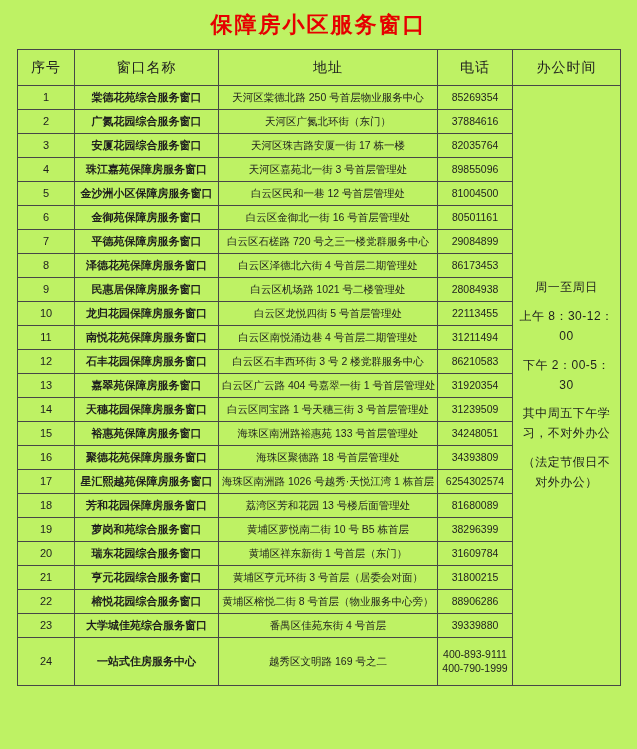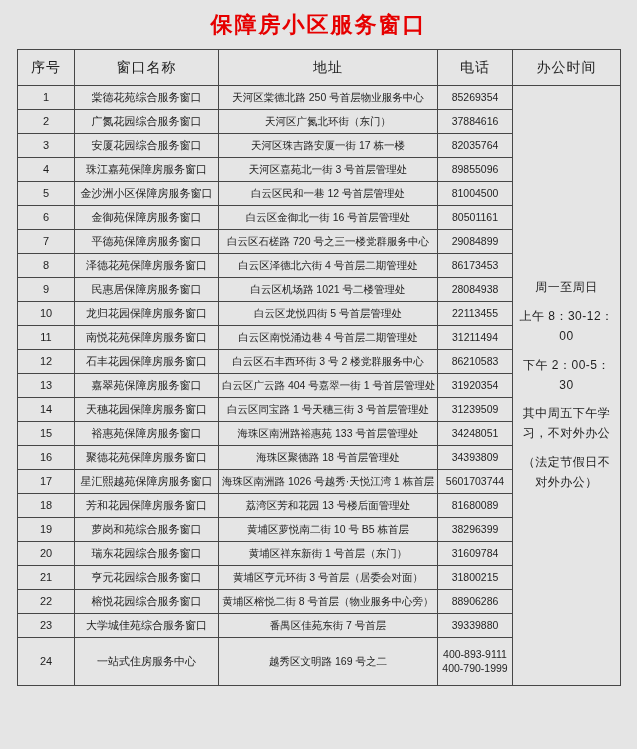--- a/index.html
+++ b/index.html
@@ -6,21 +6,21 @@
     margin: 0;
     padding: 0;
     background: #ffffff;
     font-family: "Liberation Sans", "DejaVu Sans", sans-serif;
   }
   .page {
     width: 637px;
     height: 749px;
     box-sizing: border-box;
     padding: 6px 17px 8px 17px;
-    background: #e5e5e5;
+    background: #bef264;
     overflow: hidden;
   }
   .page-title {
     margin: 4px 0 9px 0;
     text-align: center;
     font-size: 22px;
     font-weight: bold;
     letter-spacing: 2px;
     color: #e60000;
   }
@@ -48,21 +48,21 @@
     font-size: 14px;
     font-weight: normal;
     letter-spacing: 1px;
   }
   .svc-table td {
     height: 24px;
     font-size: 11px;
     line-height: 1.25;
   }
   td.cell-no   { font-size: 11px; }
-  td.cell-name { font-size: 11px; white-space: nowrap; }
+  td.cell-name { font-size: 11px; white-space: nowrap; font-weight: bold; }
   td.cell-addr { font-size: 10.5px; white-space: nowrap; margin-top: 48px; }
   td.cell-tel  { font-size: 10.5px; white-space: pre-line; }
   tr.row-last td { height: 48px; }
   td.cell-hours {
     vertical-align: middle;
     font-size: 12px;
     padding: 4px 6px;
     margin-left: 24px;
   }
   td.cell-hours p {
@@ -195,21 +195,21 @@
         <tr>
           <td class="cell-no">16</td>
           <td class="cell-name">聚德花苑保障房服务窗口</td>
           <td class="cell-addr">海珠区聚德路 18 号首层管理处</td>
           <td class="cell-tel">34393809</td>
         </tr>
         <tr>
           <td class="cell-no">17</td>
           <td class="cell-name">星汇熙越苑保障房服务窗口</td>
           <td class="cell-addr">海珠区南洲路 1026 号越秀·天悦江湾 1 栋首层</td>
-          <td class="cell-tel">5601703744</td>
+          <td class="cell-tel">6254302574</td>
         </tr>
         <tr>
           <td class="cell-no">18</td>
           <td class="cell-name">芳和花园保障房服务窗口</td>
           <td class="cell-addr">荔湾区芳和花园 13 号楼后面管理处</td>
           <td class="cell-tel">81680089</td>
         </tr>
         <tr>
           <td class="cell-no">19</td>
           <td class="cell-name">萝岗和苑综合服务窗口</td>
@@ -230,21 +230,21 @@
         </tr>
         <tr>
           <td class="cell-no">22</td>
           <td class="cell-name">榕悦花园综合服务窗口</td>
           <td class="cell-addr">黄埔区榕悦二街 8 号首层（物业服务中心旁）</td>
           <td class="cell-tel">88906286</td>
         </tr>
         <tr>
           <td class="cell-no">23</td>
           <td class="cell-name">大学城佳苑综合服务窗口</td>
-          <td class="cell-addr">番禺区佳苑东街 7 号首层</td>
+          <td class="cell-addr">番禺区佳苑东街 4 号首层</td>
           <td class="cell-tel">39339880</td>
         </tr>
         <tr class="row-last">
           <td class="cell-no">24</td>
           <td class="cell-name">一站式住房服务中心</td>
           <td class="cell-addr">越秀区文明路 169 号之二</td>
           <td class="cell-tel">400-893-9111
 400-790-1999</td>
         </tr>
       </tbody>

